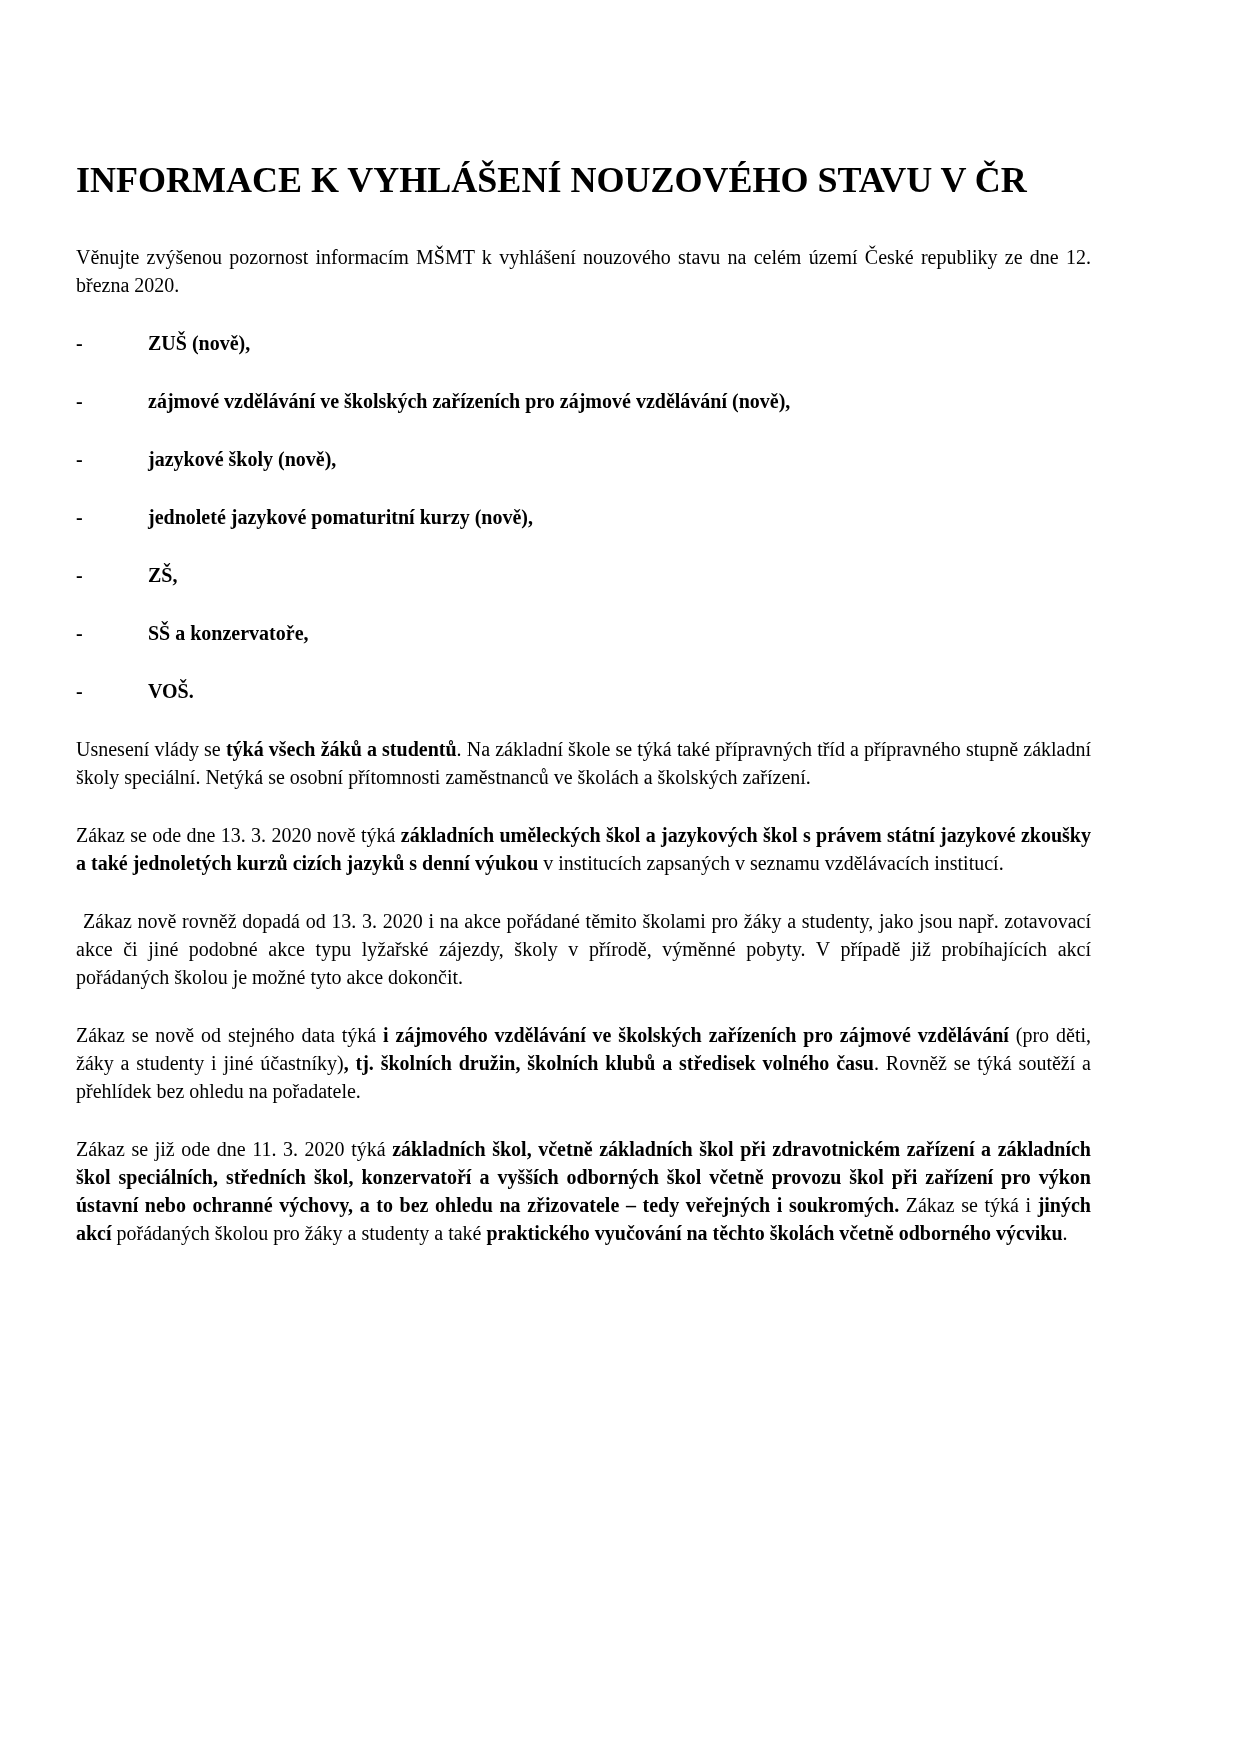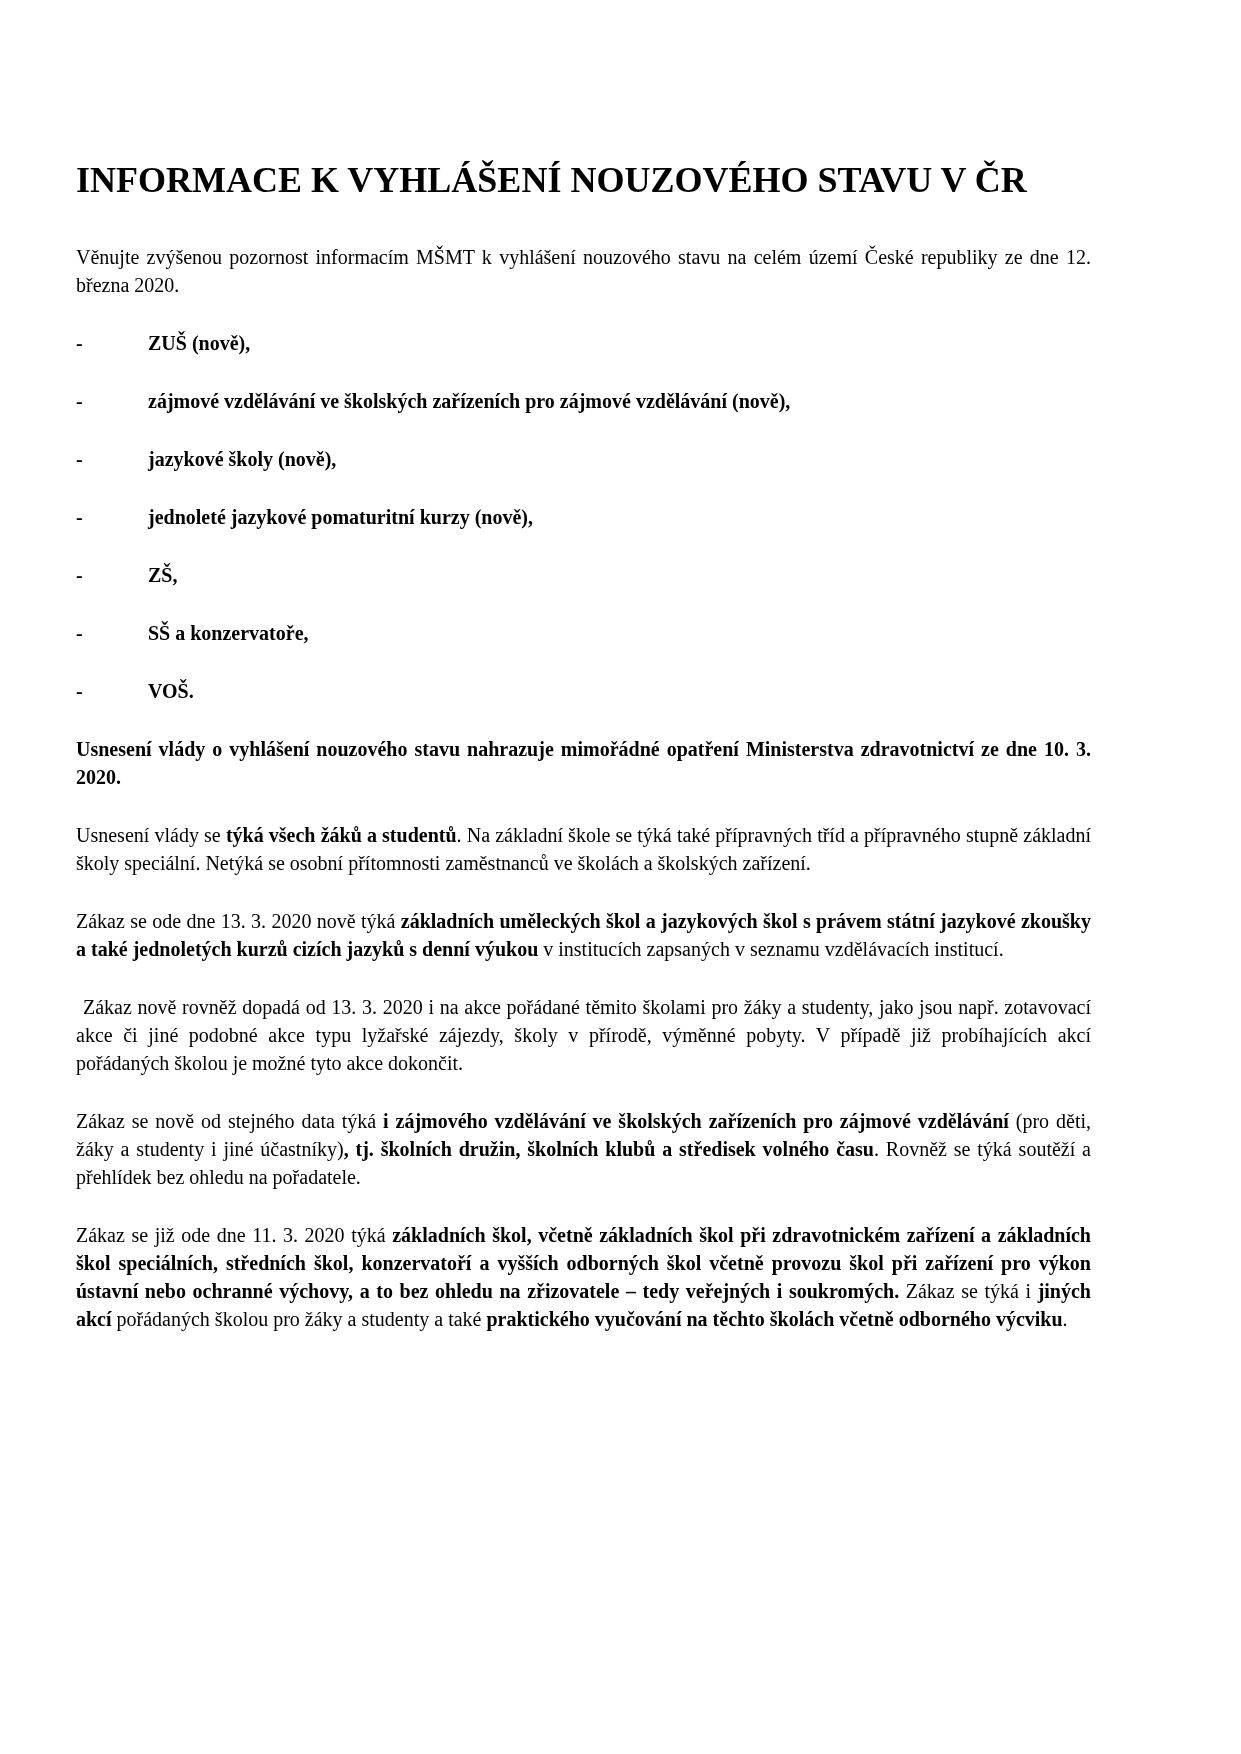--- a/index.html
+++ b/index.html
@@ -58,20 +58,19 @@
   <h1 class="doc-title">INFORMACE K VYHLÁŠENÍ NOUZOVÉHO STAVU V ČR</h1>
   <div class="doc-body" id="doc-body">
       <p class="paragraph"><span>Věnujte zvýšenou pozornost informacím MŠMT k vyhlášení nouzového stavu na celém území České republiky ze dne 12. března 2020.</span></p>
       <p class="list-item"><span class="bullet">-</span><b>ZUŠ (nově),</b></p>
       <p class="list-item"><span class="bullet">-</span><b>zájmové vzdělávání ve školských zařízeních pro zájmové vzdělávání (nově),</b></p>
       <p class="list-item"><span class="bullet">-</span><b>jazykové školy (nově),</b></p>
       <p class="list-item"><span class="bullet">-</span><b>jednoleté jazykové pomaturitní kurzy (nově),</b></p>
       <p class="list-item"><span class="bullet">-</span><b>ZŠ,</b></p>
       <p class="list-item"><span class="bullet">-</span><b>SŠ a konzervatoře,</b></p>
       <p class="list-item"><span class="bullet">-</span><b>VOŠ.</b></p>
-      <p class="paragraph"><b>Usnesení vlády o vyhlášení nouzového stavu nahrazuje mimořádné opatření Ministerstva zdravotnictví ze dne 10. 3. 2020.</b></p>
       <p class="paragraph"><span>Usnesení vlády se </span><b>týká všech žáků a studentů</b><span>. Na základní škole se týká také přípravných tříd a přípravného stupně základní školy speciální. Netýká se osobní přítomnosti zaměstnanců ve školách a školských zařízení.</span></p>
       <p class="paragraph"><span>Zákaz se ode dne 13. 3. 2020 nově týká </span><b>základních uměleckých škol a jazykových škol s právem státní jazykové zkoušky a také jednoletých kurzů cizích jazyků s denní výukou</b><span> v institucích zapsaných v seznamu vzdělávacích institucí.</span></p>
       <p class="paragraph indent"><span>Zákaz nově rovněž dopadá od 13. 3. 2020 i na akce pořádané těmito školami pro žáky a studenty, jako jsou např. zotavovací akce či jiné podobné akce typu lyžařské zájezdy, školy v přírodě, výměnné pobyty. V případě již probíhajících akcí pořádaných školou je možné tyto akce dokončit.</span></p>
       <p class="paragraph"><span>Zákaz se nově od stejného data týká </span><b>i zájmového vzdělávání ve školských zařízeních pro zájmové vzdělávání </b><span>(pro děti, žáky a studenty i jiné účastníky)</span><b>, tj. školních družin, školních klubů a středisek volného času</b><span>. Rovněž se týká soutěží a přehlídek bez ohledu na pořadatele.</span></p>
       <p class="paragraph"><span>Zákaz se již ode dne 11. 3. 2020 týká </span><b>základních škol, včetně základních škol při zdravotnickém zařízení a základních škol speciálních, středních škol, konzervatoří a vyšších odborných škol včetně provozu škol při zařízení pro výkon ústavní nebo ochranné výchovy, a to bez ohledu na zřizovatele – tedy veřejných i soukromých.</b><span> Zákaz se týká i </span><b>jiných akcí</b><span> pořádaných školou pro žáky a studenty a také </span><b>praktického vyučování na těchto školách včetně odborného výcviku</b><span>.</span></p>
     </div>
 </div>
 
 </body></html>

